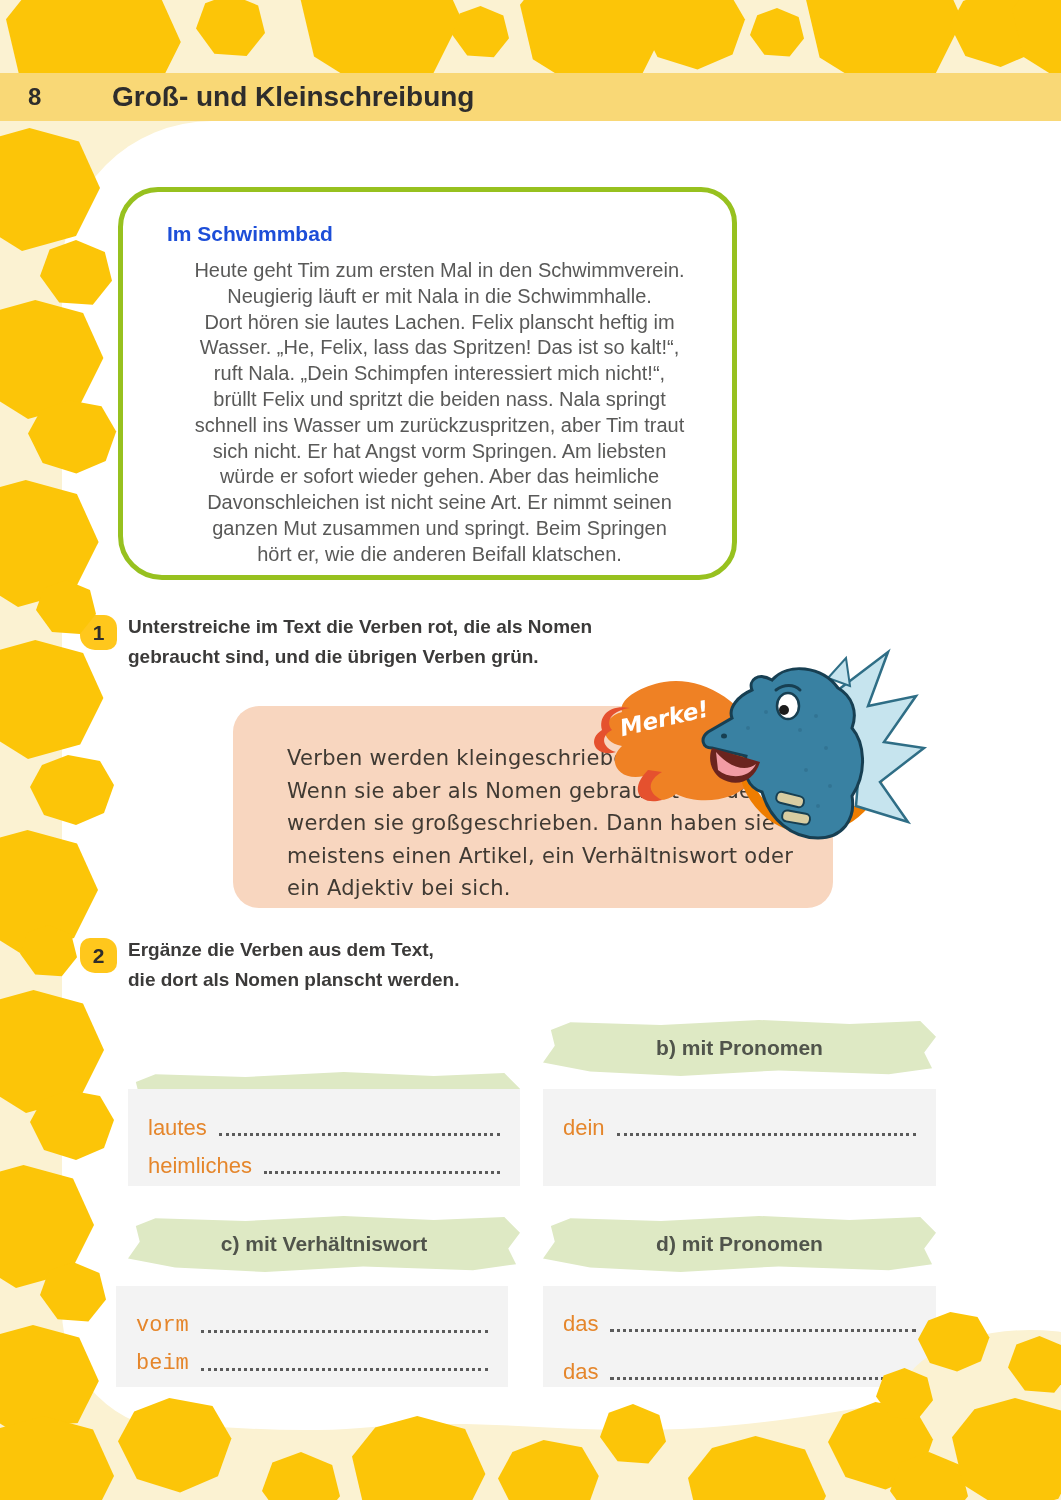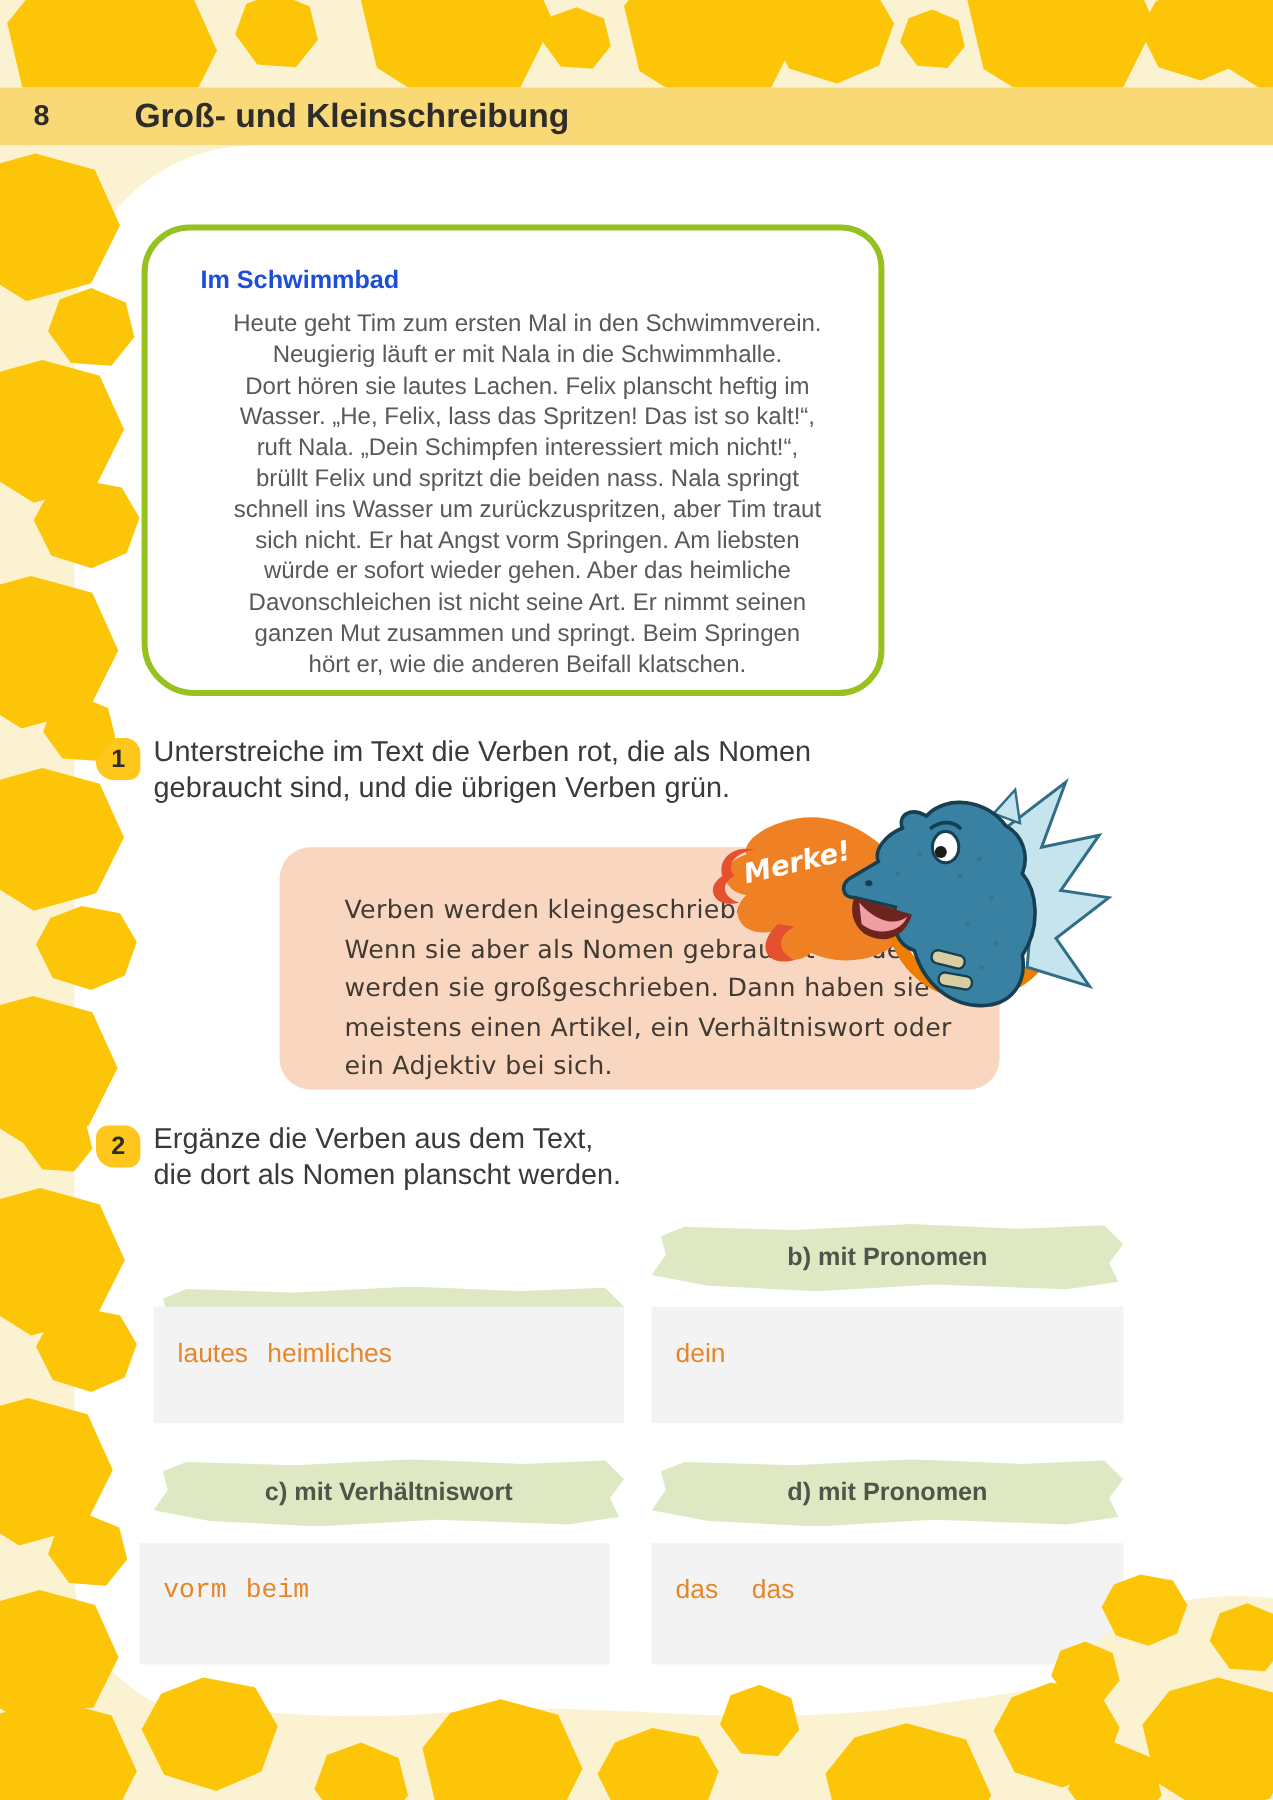--- a/index.html
+++ b/index.html
@@ -29,22 +29,22 @@
     position:absolute; left:44px; top:66px; width:545px;
     font-size:20px; line-height:25.8px; color:#595958; white-space:pre-line;text-align:center;
   }
 
   .badge{
     position:absolute; width:37px; height:35px; background:#FFC71C;
     border-radius:10px 13px 10px 15px; display:flex; align-items:center; justify-content:center;
     font-size:21px; font-weight:bold; color:#2E2D2C;
   }
   .extext{
-    position:absolute; left:128px; font-size:24px; line-height:30px;
-    color:#3B3A39; white-space:pre-line;
+    position:absolute; left:128px; font-size:19px; line-height:30px;
+    color:#3B3A39; white-space:pre-line;font-weight:bold;
   }
   #ex1-badge{ left:80px; top:615px; }
   #ex1-text{ top:612px; }
   #ex2-badge{ left:80px; top:938px; }
   #ex2-text{ top:935px; }
 
   .notebox{
     position:absolute; left:233px; top:706px; width:600px; height:202px;
     background:#F8D6BF; border-radius:26px;
   }
@@ -54,21 +54,21 @@
     letter-spacing:0.3px; color:#403A33; white-space:pre-line;
   }
 
   .sechead{
     position:absolute; background:#DEE9C4; display:flex; align-items:center; justify-content:center;
     font-size:21px; font-weight:bold; color:#50544B;
     clip-path:polygon(2% 18%, 7% 4%, 30% 9%, 55% 0%, 78% 7%, 96% 2%, 100% 30%, 97% 58%, 99% 86%, 88% 97%, 60% 90%, 35% 100%, 12% 92%, 0% 76%, 3% 46%);
   }
   .answerbox{
     position:absolute; background:#F3F3F3;
-    display:flex; flex-direction:row; padding:16px 16px 0 20px; box-sizing:border-box;
+    display:flex; flex-direction:column; padding:16px 16px 0 20px; box-sizing:border-box;
   }
   .entry{ display:flex; align-items:flex-end; height:38px; }
   .word{ font-size:22px; color:#E5862B; padding-bottom:2px; }
   .blank{ flex:1; border-bottom:3px dotted #5B5B5B; margin:0 4px 7px 12px; }
 
   #h-a{ left:128px; top:1072px; width:392px; height:56px; }
   #h-b{ left:543px; top:1020px; width:393px; height:56px; }
   #box-a{ left:128px; top:1089px; width:392px; height:97px; }
   #box-b{ left:543px; top:1089px; width:393px; height:97px; }
   #h-c{ left:128px; top:1216px; width:392px; height:56px; }

